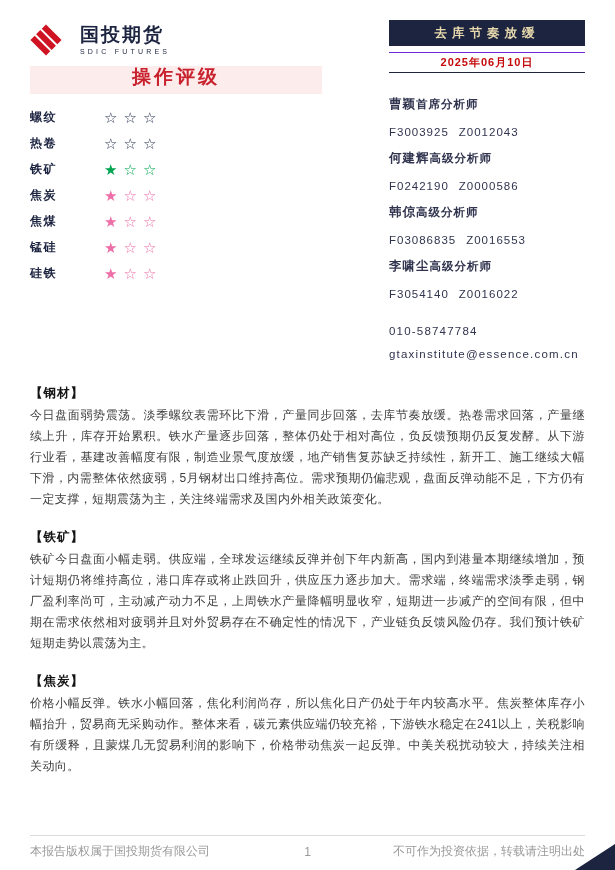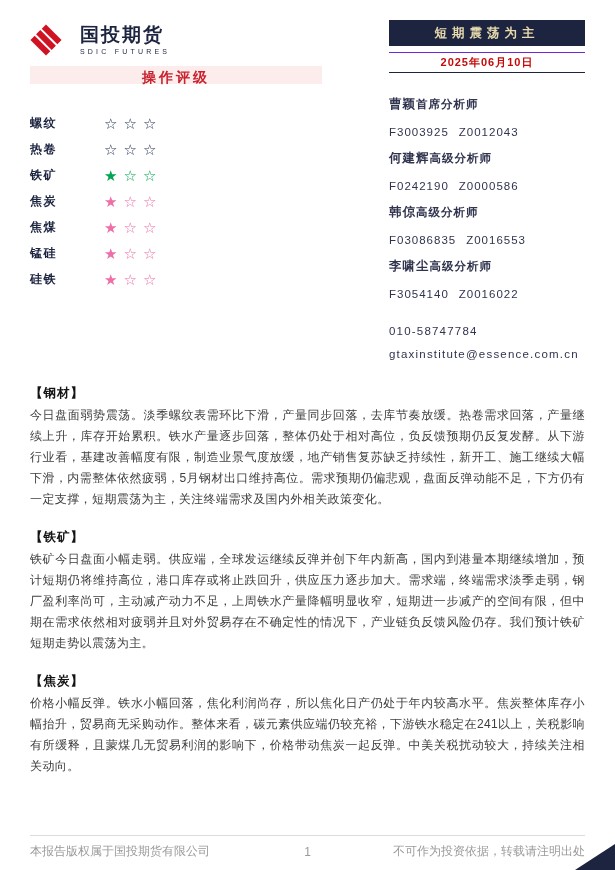--- a/index.html
+++ b/index.html
@@ -26,24 +26,24 @@
   .logo-text-cn {
     font-family:"Liberation Serif","DejaVu Serif",serif;
     font-size:19px; font-weight:bold; color:#1c2440; letter-spacing:2px; line-height:1.1;
   }
   .logo-text-en { font-size:7px; letter-spacing:3.2px; color:#1c2440; margin-top:2px; }
 
   
   .ratings-header {
     margin-top:4px;
     background:#fcecec; color:#c8222e;
-    height:18px; line-height:22px;
-    text-align:center; font-size:14px; font-weight:bold; letter-spacing:3px;
-  }
-  .ratings-list { margin-top:26px; }
+    height:28px; line-height:22px;
+    text-align:center; font-size:19px; font-weight:bold; letter-spacing:3px;
+  }
+  .ratings-list { margin-top:10px; }
   .rating-row { display:flex; align-items:center; height:26px; }
   .rating-name { width:74px; font-size:12px; font-weight:bold; color:#1c2440; letter-spacing:1.5px; }
   .rating-stars { font-size:15px; letter-spacing:6px; line-height:1; }
 
   
   .title-box {
     background:#1c2440; color:#e7d9ad;
     height:26px; line-height:26px;
     text-align:center; font-size:12.5px; font-weight:bold; letter-spacing:5px;
   }
@@ -142,21 +142,21 @@
           <span class="rating-stars" style="color: rgb(238, 111, 167);">★☆☆</span>
         </div>
         <div class="rating-row">
           <span class="rating-name">硅铁</span>
           <span class="rating-stars" style="color: rgb(238, 111, 167);">★☆☆</span>
         </div>
       </div>
     </div>
 
     <div class="col-right">
-      <div class="title-box">短期震荡为主</div>
+      <div class="title-box">去库节奏放缓</div>
       <div class="date-box">2025年06月10日</div>
 
       <div class="analysts-block">
 
         <div class="analyst-line">
           <span class="analyst-name">曹颖</span>
           <span class="analyst-title">首席分析师</span>
         </div>
         <div class="codes-line">
           <span>F3003925</span>

